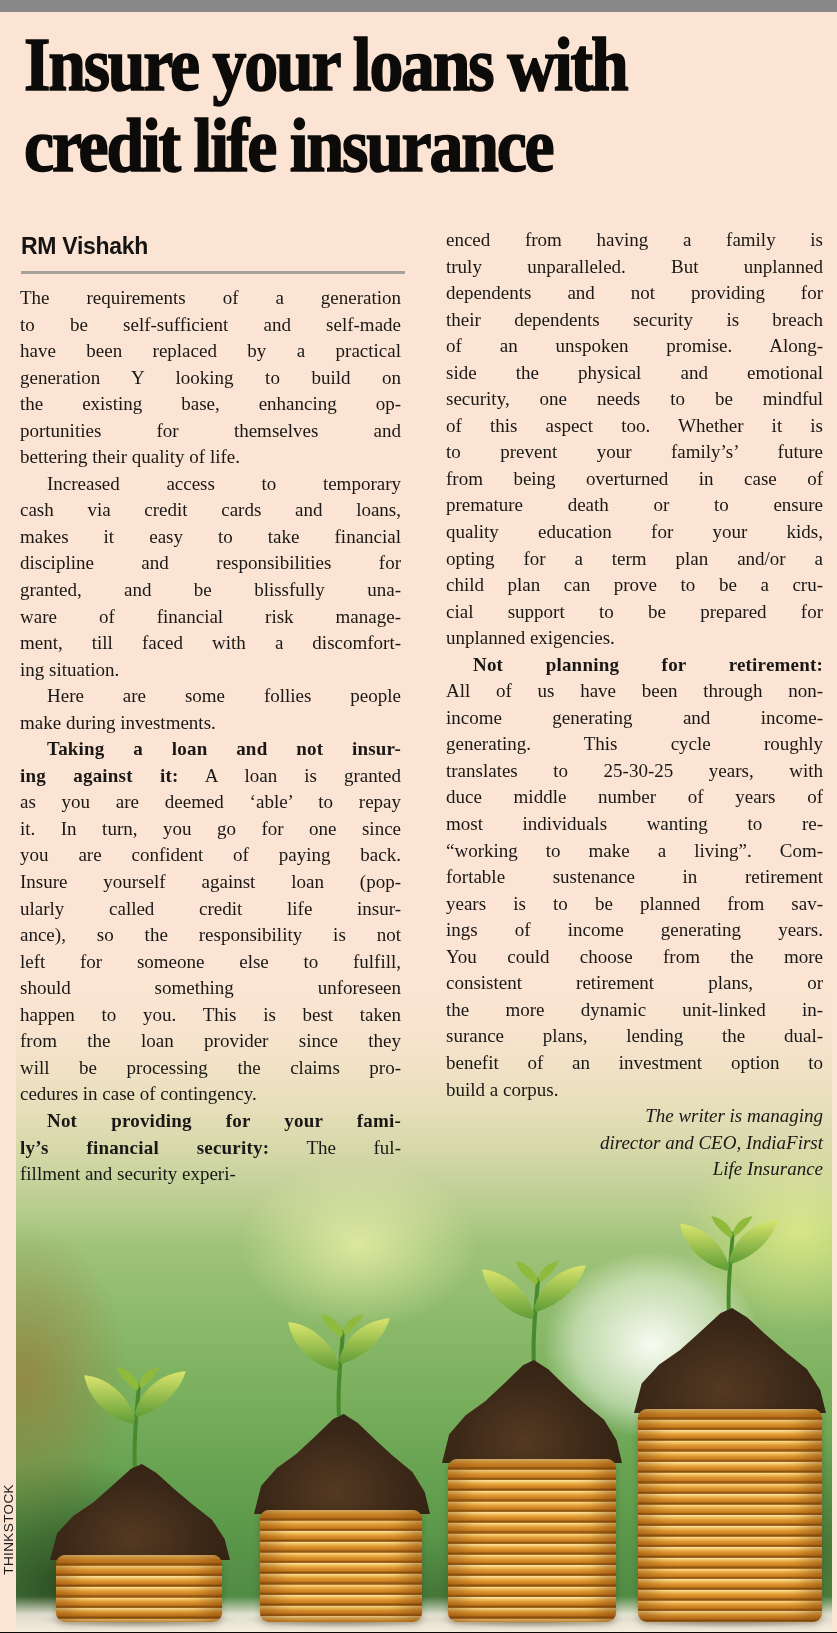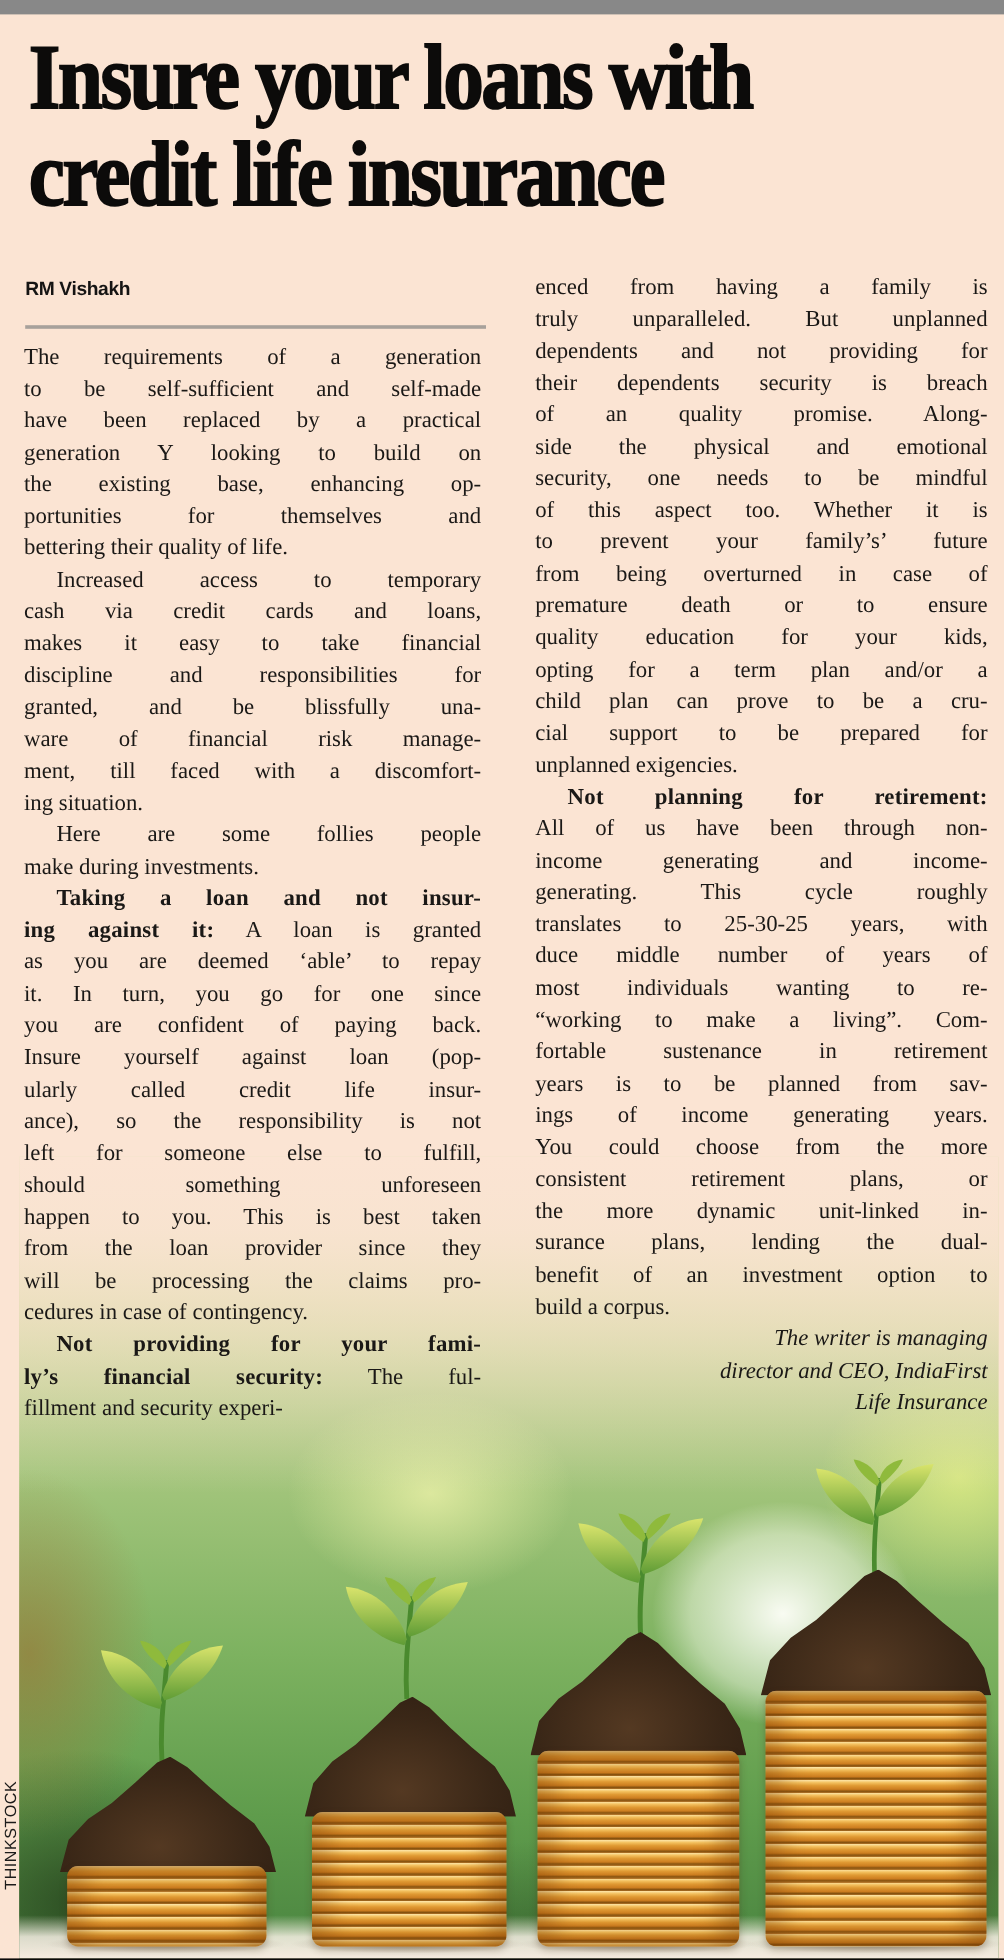--- a/index.html
+++ b/index.html
@@ -22,21 +22,21 @@
     font-size:77px;line-height:81px;letter-spacing:-2.5px;
     color:var(--headline);
     transform:scaleX(.88);transform-origin:left top;
     -webkit-text-stroke:1.6px var(--headline);
     white-space:nowrap;
   }
   
   .byline{
     position:absolute;left:21px;top:221px;z-index:3;
     font-family:"Liberation Sans",sans-serif;font-weight:700;
-    font-size:16px;color:#151413;letter-spacing:-.3px;
+    font-size:23px;color:#151413;letter-spacing:-.3px;
   }
   .byline-rule{
     position:absolute;left:21px;top:259px;width:384px;height:3px;
     background:var(--byline-rule);z-index:3;
   }
   
   .col{
     position:absolute;z-index:3;
     font-size:19px;line-height:26.55px;color:var(--text);
   }
@@ -210,21 +210,21 @@
       <div class="bl nj"><span>cedures in case of contingency.</span></div>
       <div class="bl ind"><span class="b">Not providing for your fami-</span></div>
       <div class="bl"><span class="b">ly’s financial security:</span><span> The ful-</span></div>
       <div class="bl nj"><span>fillment and security experi-</span></div>
     </div>
   <div class="col col-right">
       <div class="bl"><span>enced from having a family is</span></div>
       <div class="bl"><span>truly unparalleled. But unplanned</span></div>
       <div class="bl"><span>dependents and not providing for</span></div>
       <div class="bl"><span>their dependents security is breach</span></div>
-      <div class="bl"><span>of an quality promise. Along-</span></div>
+      <div class="bl"><span>of an unspoken promise. Along-</span></div>
       <div class="bl"><span>side the physical and emotional</span></div>
       <div class="bl"><span>security, one needs to be mindful</span></div>
       <div class="bl"><span>of this aspect too. Whether it is</span></div>
       <div class="bl"><span>to prevent your family’s’ future</span></div>
       <div class="bl"><span>from being overturned in case of</span></div>
       <div class="bl"><span>premature death or to ensure</span></div>
       <div class="bl"><span>quality education for your kids,</span></div>
       <div class="bl"><span>opting for a term plan and/or a</span></div>
       <div class="bl"><span>child plan can prove to be a cru-</span></div>
       <div class="bl"><span>cial support to be prepared for</span></div>

